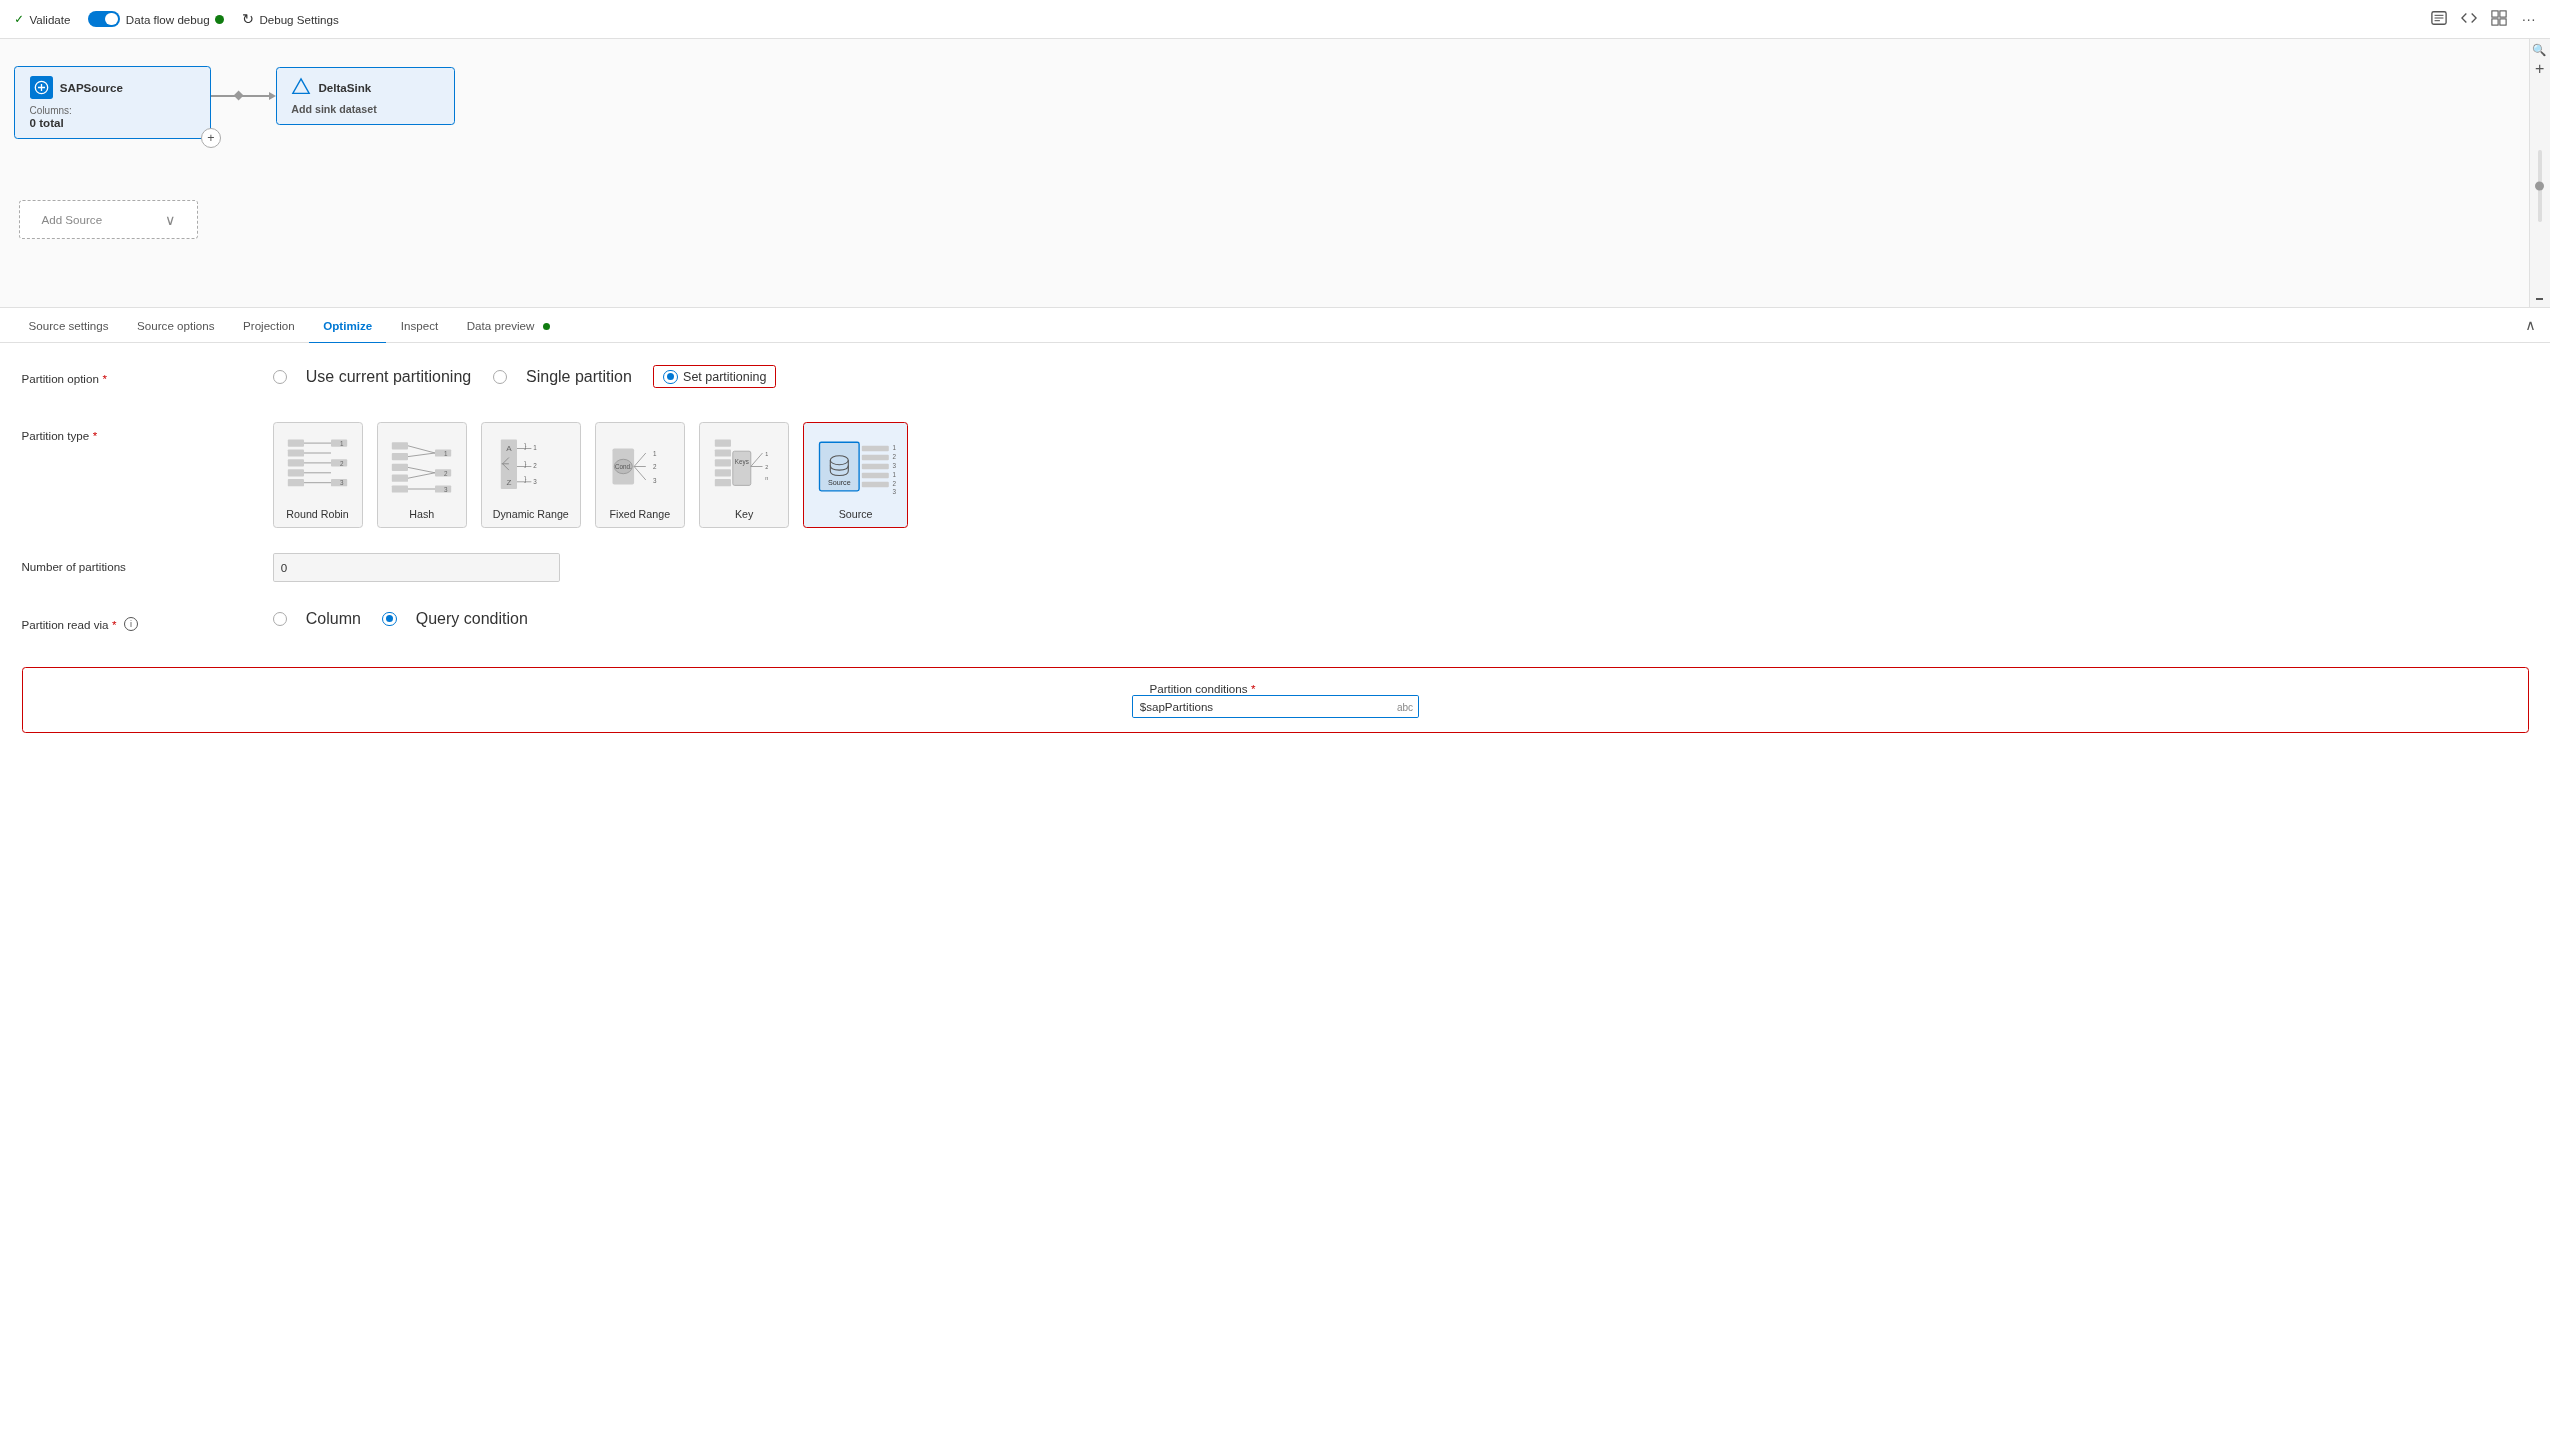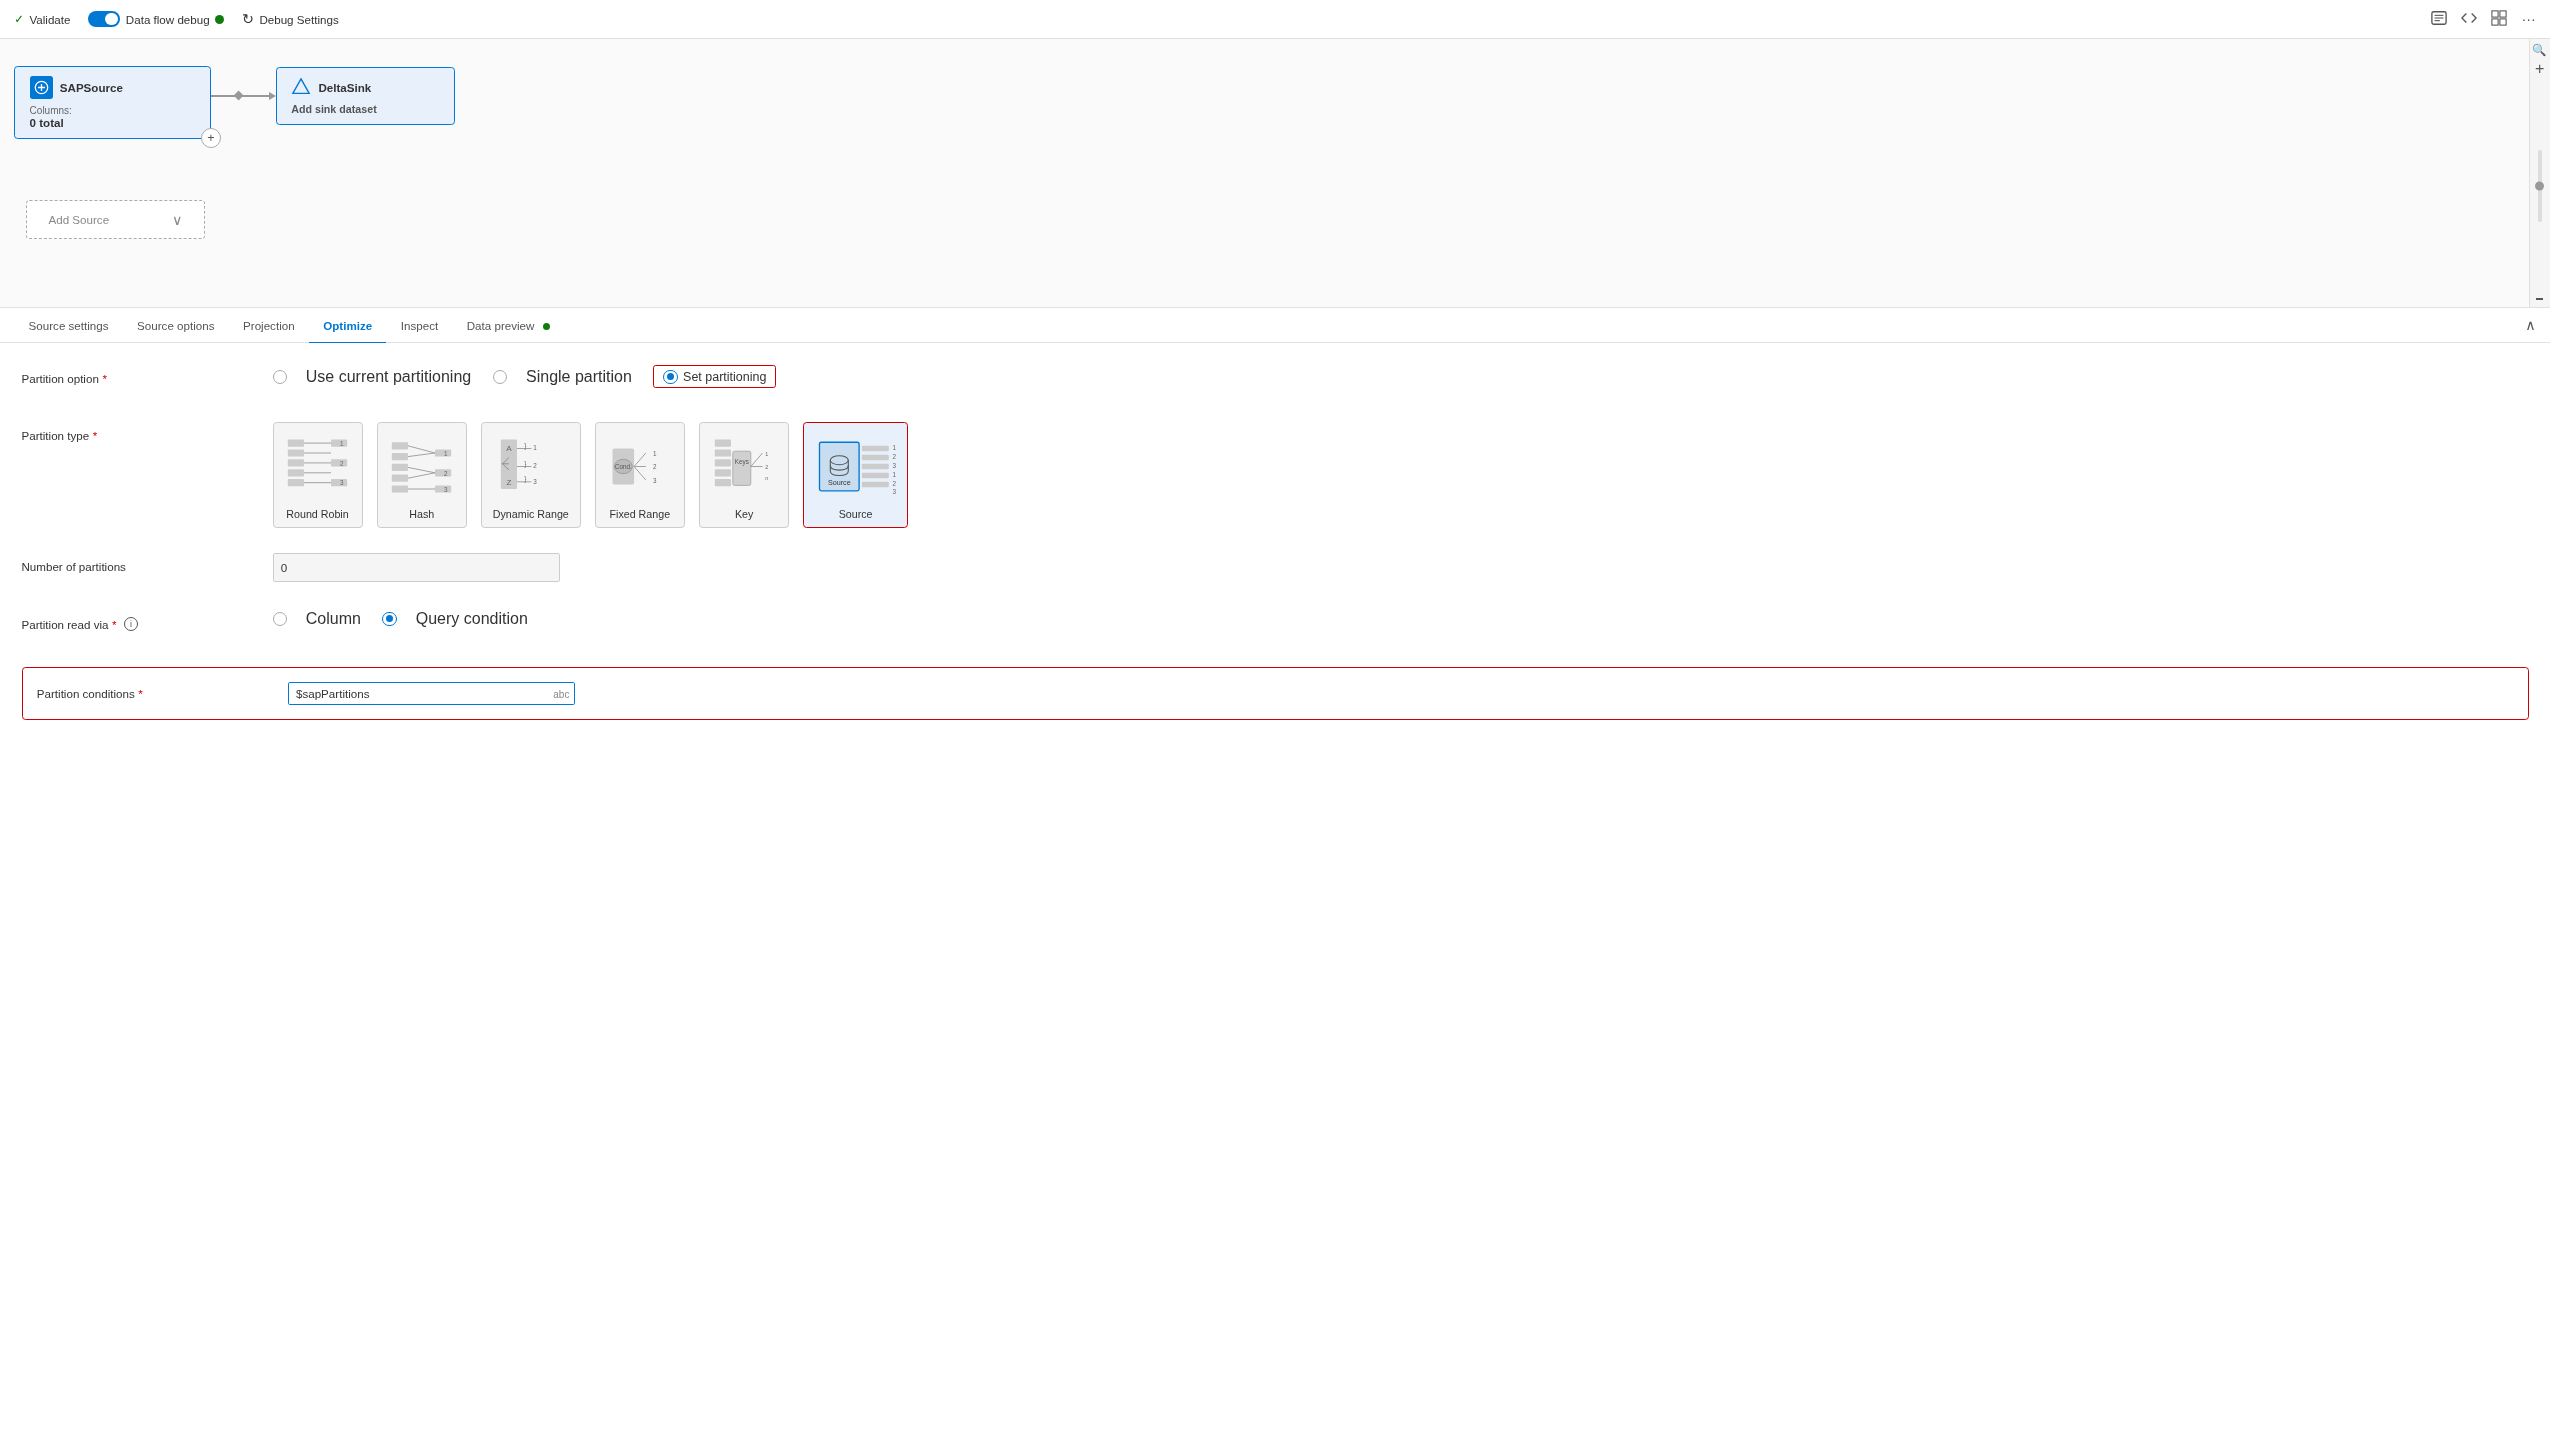--- a/index.html
+++ b/index.html
@@ -45,21 +45,21 @@
     }
 
     .sink-box {
       border: 1.8px solid #0078d4; background: #e8f1fb; border-radius: 3.6px;
       padding: 9px 14.3px; min-width: 179px;
     }
 
     .add-source-box {
       border: 1.8px dashed #aaa; border-radius: 3.6px; background: #fff;
       padding: 10.7px 21.5px; min-width: 179px; position: absolute;
-      top: 161px; left: 26px; display: flex; align-items: center; gap: 9px;
+      top: 161px; left: 19px; display: flex; align-items: center; gap: 9px;
       cursor: pointer; color: #555;
     }
 
     
     .tabs-bar {
       display: flex; align-items: center; border-bottom: 0.9px solid #e0e0e0;
       background: #fff; padding: 0 14.3px;
     }
     .tab-item {
       padding: 10.7px 14.3px; font-size: 11.6px; cursor: pointer; color: #555;
@@ -124,21 +124,21 @@
     
     .info-icon {
       width: 14.3px; height: 14.3px; border-radius: 50%; border: 1.3px solid #555;
       display: inline-flex; align-items: center; justify-content: center;
       font-size: 9px; color: #555; cursor: pointer; margin-left: 3.6px;
     }
 
     
     .conditions-row {
       border: 1.3px solid #c00; border-radius: 3.6px; padding: 14.3px; margin-bottom: 25px;
-      display: flex; align-items: center;
+      display: flex; align-items: center; flex-direction: column;
     }
     .conditions-label { width: 251px; font-size: 11.6px; font-weight: 500; flex-shrink: 0; display: flex; align-items: center; gap: 3.6px; }
     .conditions-input {
       flex: 1; max-width: 287px; height: 23px; border: 1.3px solid #0078d4;
       border-radius: 1.8px; padding: 3.6px 29px 3.6px 7.2px; font-size: 11.6px; color: #333; background: #fff;
       position: relative;
     }
     .conditions-input-wrap { position: relative; display: inline-block; }
     .abc-badge {
       position: absolute; right: 5.4px; top: 50%; transform: translateY(-50%);

